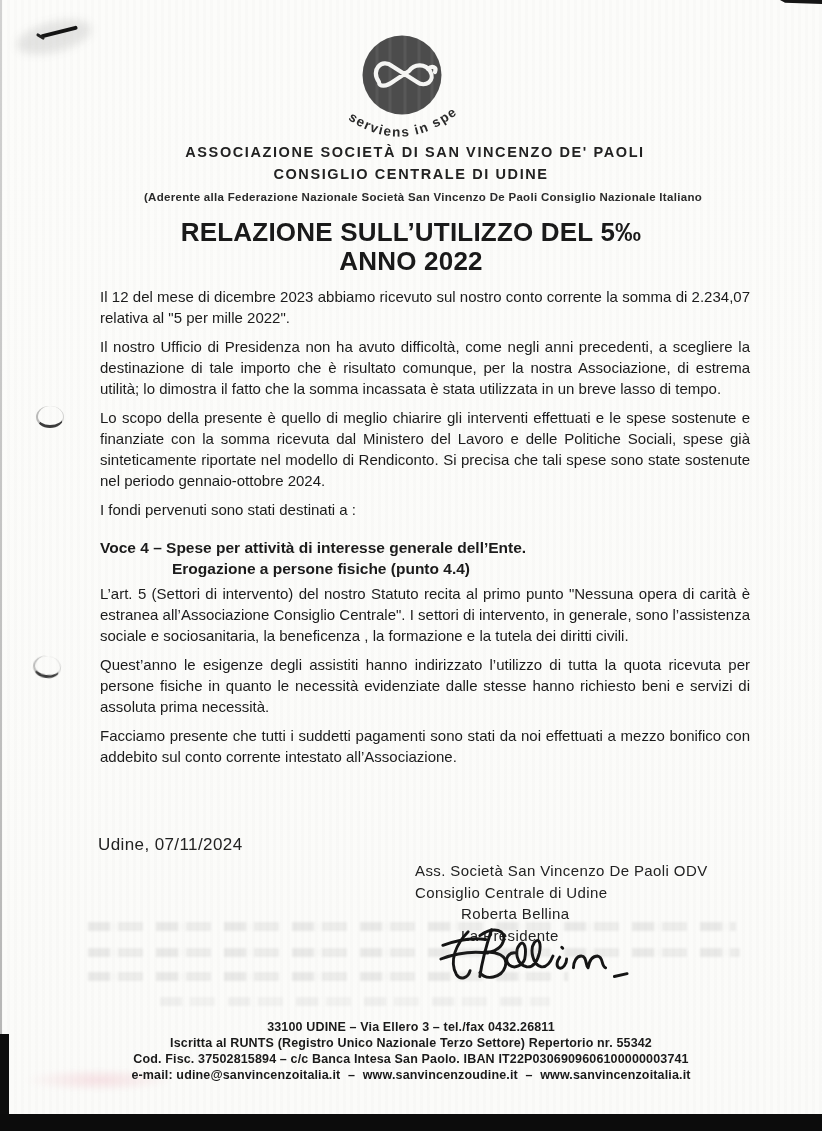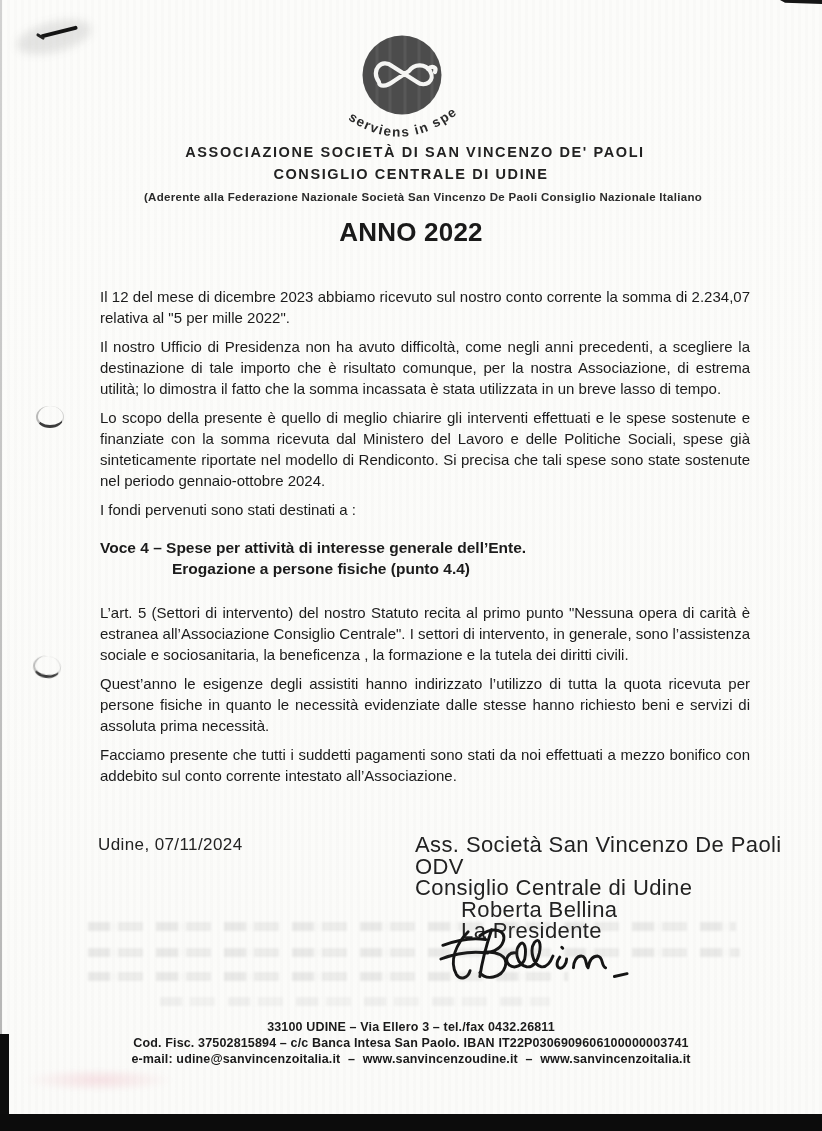--- a/index.html
+++ b/index.html
@@ -47,24 +47,24 @@
     font-size:14.5px; font-weight:bold; letter-spacing:1.6px; color:#222; }
   .affil { position:absolute; left:12px; top:191px; width:100%; text-align:center;
     font-size:11.5px; font-weight:bold; letter-spacing:.3px; color:#2a2a2a; }
   .title { position:absolute; left:0; top:218px; width:100%; text-align:center;
     font-size:26px; font-weight:bold; line-height:29px; letter-spacing:.2px; color:#1a1a1a; }
   
   .content { position:absolute; left:100px; top:286px; width:650px;
     font-size:15px; line-height:21px; color:#1b1b1b; }
   .content p { text-align:justify; margin-bottom:8px; }
   .content p.no-just { text-align:left; }
-  .sec-heading { margin-top:17px; margin-bottom:23px; font-weight:bold; font-size:15.5px; line-height:21px; }
+  .sec-heading { margin-top:17px; margin-bottom:4px; font-weight:bold; font-size:15.5px; line-height:21px; }
   .sec-heading .l2 { padding-left:72px; }
   .date-line { position:absolute; left:88px; top:835px; font-size:17px; letter-spacing:.4px; color:#222;margin-left:10px; }
-  .closing { position:absolute; left:415px; top:834px; font-size:22px; line-height:21.5px;
+  .closing { position:absolute; left:415px; top:860px; font-size:15px; line-height:21.5px;
     letter-spacing:.4px; color:#222; }
   .closing .cl:nth-child(3), .closing .cl:nth-child(4) { padding-left:46px; }
   .signature { position:absolute; left:435px; top:920px; }
   
   .footer { position:absolute; left:0; top:1019px; width:100%; text-align:center;
     font-size:12.5px; font-weight:bold; line-height:16px; color:#1a1a1a; letter-spacing:.15px; }
   .footer a { color:inherit; text-underline-offset:2px; cursor:pointer; }
   .footer .sep { padding:0 4px; }
 </style>
 </head>
@@ -103,20 +103,21 @@
     <text font-family="Liberation Sans, sans-serif" font-size="13.5" font-weight="600" fill="#2a2a2a" letter-spacing="1.5">
       <textPath href="#mottoArc" startOffset="50%" text-anchor="middle">serviens in spe</textPath>
     </text>
   </svg>
 
   <div class="org1">ASSOCIAZIONE SOCIETÀ DI SAN VINCENZO DE' PAOLI</div>
   <div class="org2">CONSIGLIO CENTRALE DI UDINE</div>
   <div class="affil">(Aderente alla Federazione Nazionale Società San Vincenzo De Paoli Consiglio Nazionale Italiano</div>
 
   <div class="title">
+    <div>RELAZIONE SULL’UTILIZZO DEL 5‰</div>
     <div>ANNO 2022</div>
   </div>
 
   <div class="content">
     <p>Il 12 del mese di dicembre 2023 abbiamo ricevuto sul nostro conto corrente la somma di 2.234,07 relativa al "5 per mille 2022".</p>
     <p>Il nostro Ufficio di Presidenza non ha avuto difficoltà, come negli anni precedenti, a scegliere la destinazione di tale importo che è risultato comunque, per la nostra Associazione, di estrema utilità; lo dimostra il fatto che la somma incassata è stata utilizzata in un breve lasso di tempo.</p>
     <p>Lo scopo della presente è quello di meglio chiarire gli interventi effettuati e le spese sostenute e finanziate con la somma ricevuta dal Ministero del Lavoro e delle Politiche Sociali, spese già sinteticamente riportate nel modello di Rendiconto. Si precisa che tali spese sono state sostenute nel periodo gennaio-ottobre 2024.</p>
     <p class="no-just">I fondi pervenuti sono stati destinati a :</p>
     <div class="sec-heading">
       <div class="l1">Voce 4 – Spese per attività di interesse generale dell’Ente.</div>
@@ -151,20 +152,21 @@
   </svg>
 
   <div class="ghost-line" style="left:88px; top:922px; width:648px;"></div>
   <div class="ghost-line" style="left:88px; top:948px; width:652px;"></div>
   <div class="ghost-line" style="left:88px; top:972px; width:480px;"></div>
   <div class="ghost-line" style="left:160px; top:997px; width:390px; opacity:.35;"></div>
   <div class="pink-smudge"></div>
 
   <div class="footer">
     <div>33100 UDINE – Via Ellero 3 –  tel./fax 0432.26811</div>
+    <div>Iscritta al RUNTS  (Registro Unico Nazionale Terzo Settore)  Repertorio nr. 55342</div>
     <div>Cod. Fisc. 37502815894 – c/c Banca Intesa San Paolo. IBAN IT22P0306909606100000003741</div>
     <div>
       <span>e-mail: udine@sanvincenzoitalia.it</span>
       <span class="sep">–</span>
       <a>www.sanvincenzoudine.it</a>
       <span class="sep">–</span>
       <a>www.sanvincenzoitalia.it</a>
     </div>
   </div>
 

